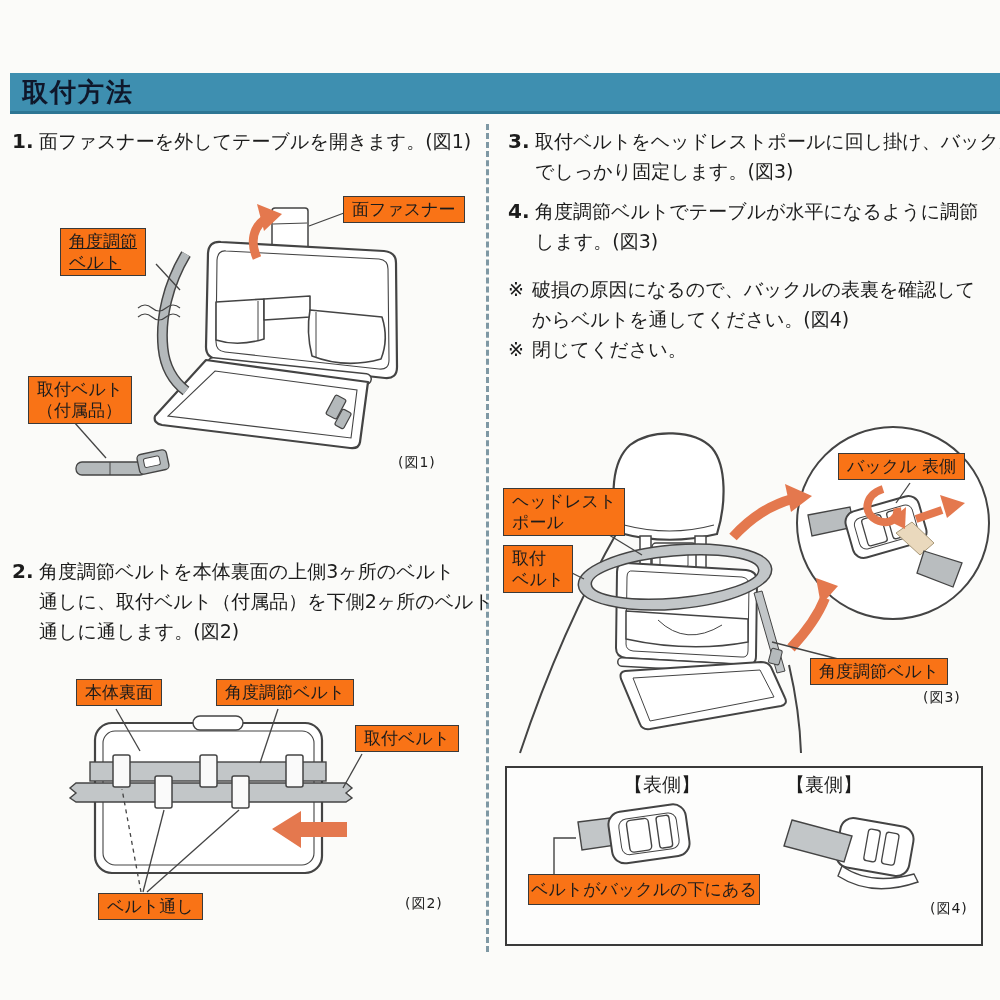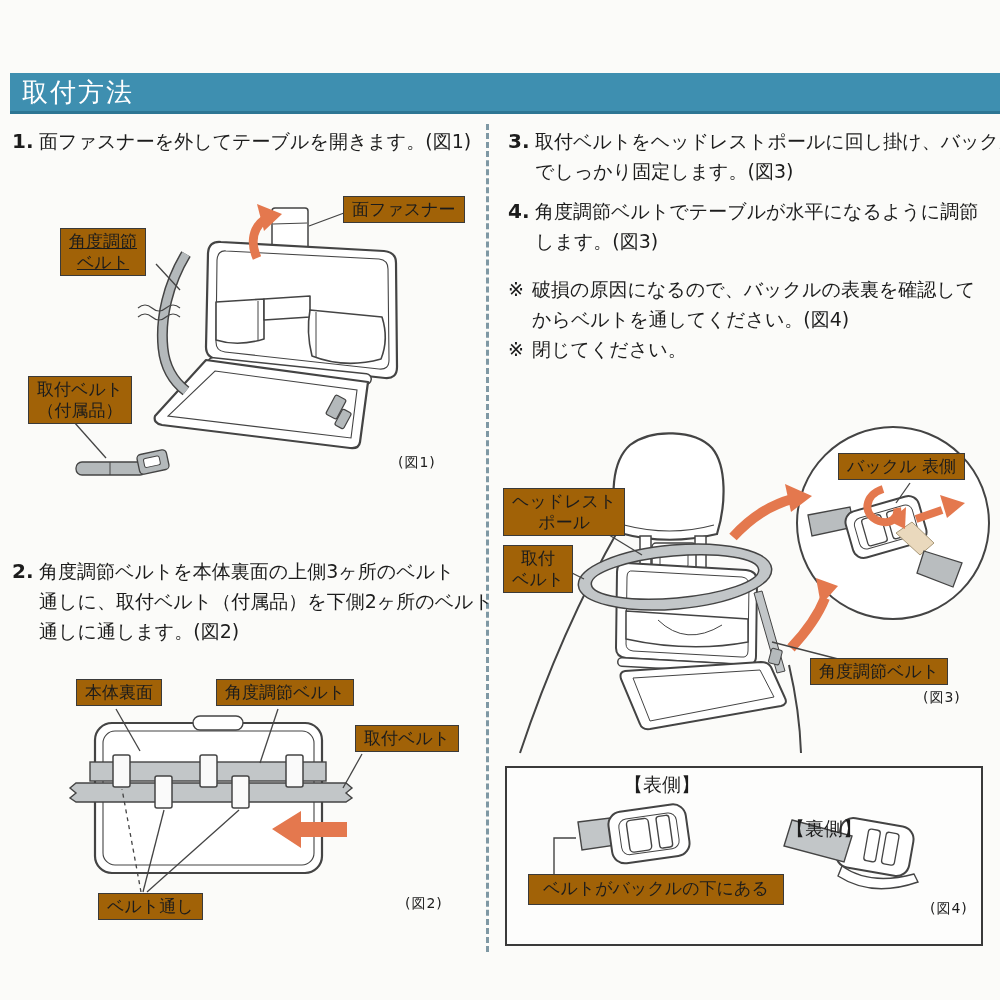--- a/index.html
+++ b/index.html
@@ -1,27 +1,27 @@
 <!DOCTYPE html>
 <html><head>
 <meta charset="utf-8">
 <style>
   html,body{margin:0;padding:0;}
   body{background:#e9e9e7;font-family:"DejaVu Sans",sans-serif;}
   .page{position:relative;width:1000px;height:1000px;background:#fbfbf9;overflow:hidden;color:#1c1c1c;}
   .header-bar{position:absolute;left:10px;right:0;top:73px;height:38px;background:#3e8fb0;border-bottom:3px solid #2d7694;display:flex;align-items:center;}
-  .header-bar .title{color:#ffffff;font-weight:normal;font-size:26px;padding-left:12px;letter-spacing:2px;}
+  .header-bar .title{color:#0f172a;font-weight:bold;font-size:26px;padding-left:12px;letter-spacing:2px;}
   .divider{position:absolute;left:486px;top:124px;height:828px;width:0;border-left:3px dashed #7e98a4;}
   .step,.note{position:absolute;display:flex;font-size:19px;line-height:30px;}
   .step .num{font-weight:bold;font-size:20px;flex:0 0 27px;}
   .note .mark{flex:0 0 24px;}
   .slines div{white-space:nowrap;}
   .fig{position:absolute;}
   .fig svg{position:absolute;left:0;top:0;}
-  .lbox{position:absolute;background:#a16207;border:1.5px solid #3a3a3a;padding:2px 8px;font-size:17px;line-height:21px;text-align:center;white-space:nowrap;}
+  .lbox{position:absolute;background:#f97316;border:1.5px solid #3a3a3a;padding:2px 8px;font-size:17px;line-height:21px;text-align:left;white-space:nowrap;}
   .cap{position:absolute;font-size:14px;letter-spacing:1px;white-space:nowrap;}
   .sidelab{position:absolute;font-size:19px;white-space:nowrap;}
   .borderbox{position:absolute;border:2px solid #3a3a3a;background:#fdfdfc;}
 </style>
 </head>
 <body>
 
 <div class="page">
 
   <div class="header-bar">
@@ -273,20 +273,20 @@
           <rect x="348" y="64" width="74" height="50" rx="13" fill="#fff" stroke="#444" stroke-width="2"></rect>
           <rect x="376" y="72" width="12" height="32" rx="3" fill="#fff" stroke="#444" stroke-width="1.3"></rect>
           <rect x="394" y="72" width="13" height="32" rx="3" fill="#fff" stroke="#444" stroke-width="1.3"></rect>
         </g>
         <path d="M352,108 Q380,128 424,116 L428,124 Q382,140 348,118 Z" fill="#fff" stroke="#444" stroke-width="1.4"></path>
         <polygon points="302,62 362,78 354,104 294,88" fill="#c2c6c8" stroke="#444" stroke-width="1.4"></polygon>
       </g>
       <polyline points="64,118 64,80 86,80" fill="none" stroke="#444" stroke-width="1.4"></polyline>
     </svg>
     <div class="sidelab" style="left:88px;top:14px;margin-left:46px;">【表側】</div>
-    <div class="sidelab" style="left:296px;top:14px;margin-top:44px;">【裏側】</div>
-    <div class="lbox" style="left:38px;top:116px;padding:4px 14px;font-family:Liberation Mono, monospace;">
+    <div class="sidelab" style="left:296px;top:14px;">【裏側】</div>
+    <div class="lbox" style="left:38px;top:116px;padding:4px 2px;">
       <div>ベルトがバックルの下にある</div>
     </div>
     <div class="cap" style="left:440px;top:142px;">(図4)</div>
   </div>
 
 </div>
 
 </body></html>

